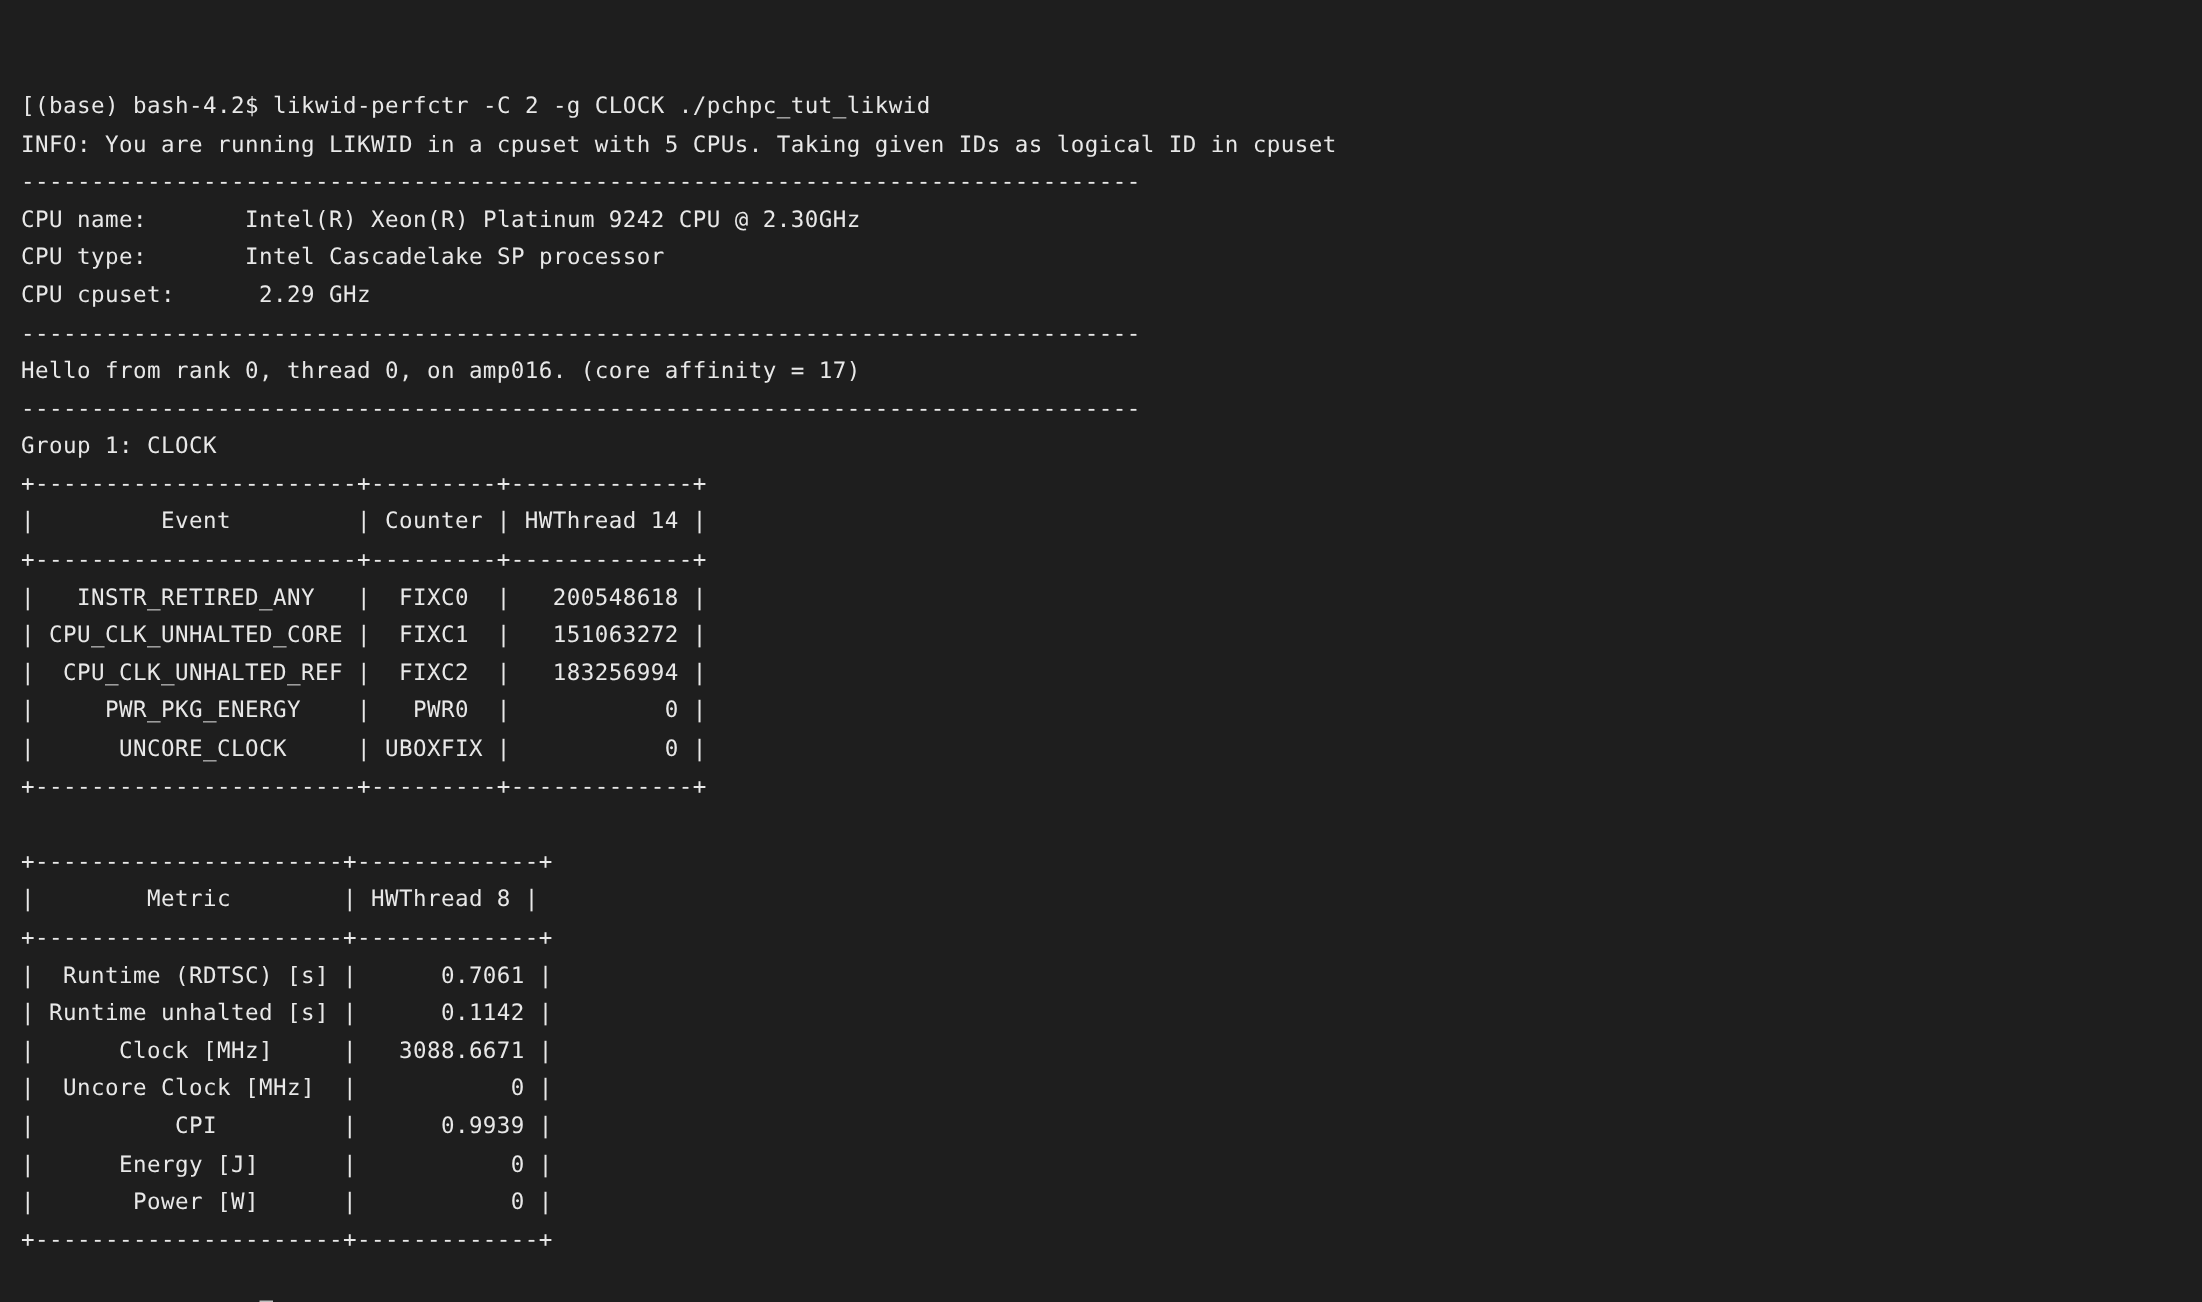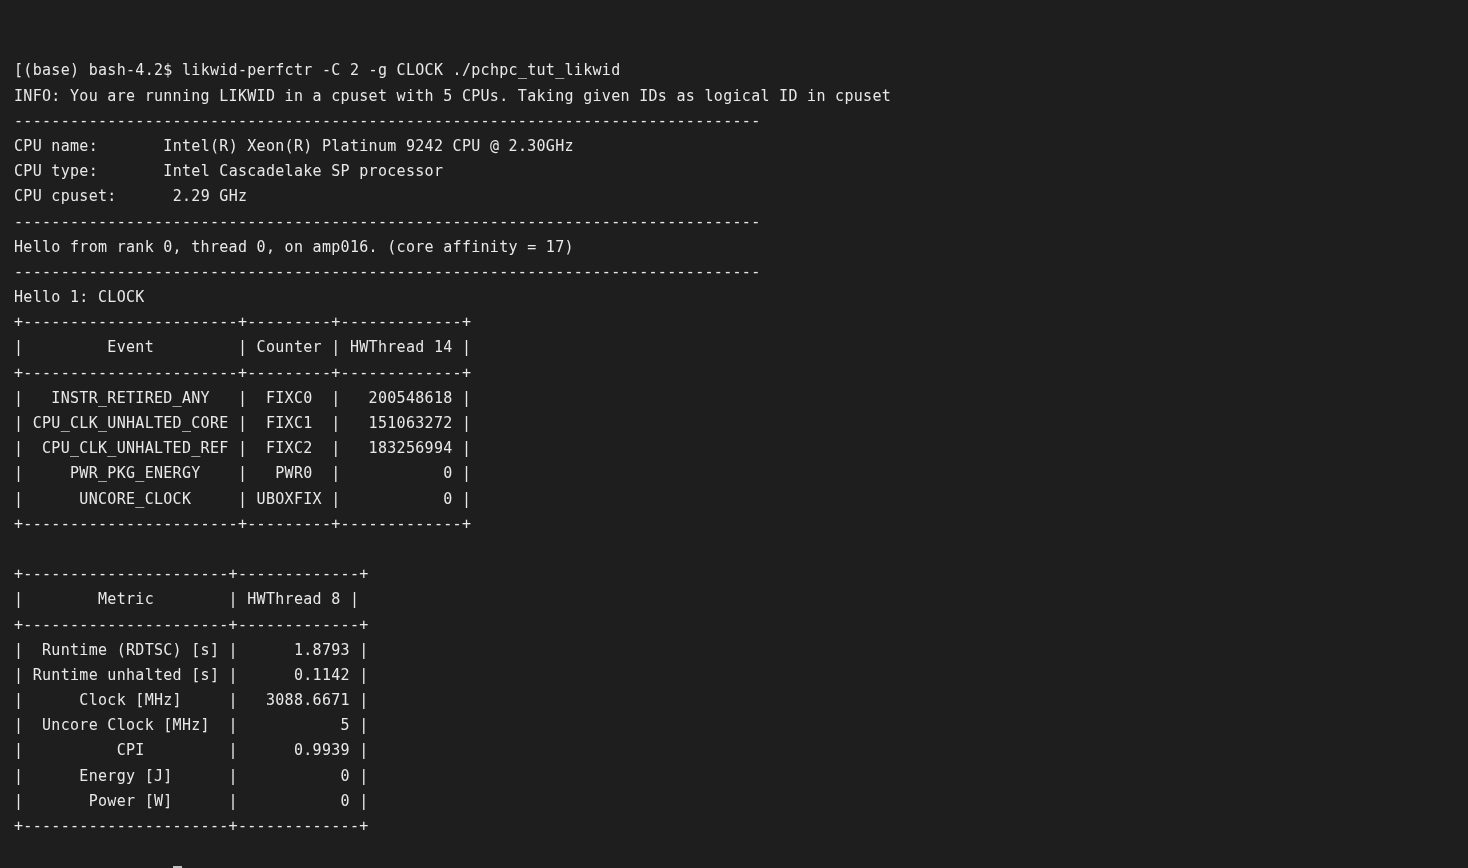--- a/index.html
+++ b/index.html
@@ -31,37 +31,37 @@
 
 <span><span>[(base) bash-4.2$ </span><span>likwid-perfctr -C 2 -g CLOCK ./pchpc_tut_likwid</span>
 <span>INFO: You are running LIKWID in a cpuset with 5 CPUs. Taking given IDs as logical ID in cpuset</span>
 <span>--------------------------------------------------------------------------------</span>
 <span>CPU name:</span>       <span>Intel(R) Xeon(R) Platinum 9242 CPU @ 2.30GHz</span>
 <span>CPU type:</span>       <span>Intel Cascadelake SP processor</span>
 <span>CPU cpuset:</span>      <span>2.29 GHz</span>
 <span>--------------------------------------------------------------------------------</span>
 <span>Hello from rank 0, thread 0, on amp016. (core affinity = 17)</span>
 <span>--------------------------------------------------------------------------------</span>
-<span>Hello 1: CLOCK</span>
+<span>Group 1: CLOCK</span>
 <span>+-----------------------+---------+-------------+</span>
 <span>|         Event         | Counter | HWThread 14 |</span>
 <span>+-----------------------+---------+-------------+</span>
 <span>|   INSTR_RETIRED_ANY   |  FIXC0  |   200548618 |</span>
 <span>| CPU_CLK_UNHALTED_CORE |  FIXC1  |   151063272 |</span>
 <span>|  CPU_CLK_UNHALTED_REF |  FIXC2  |   183256994 |</span>
 <span>|     PWR_PKG_ENERGY    |   PWR0  |           0 |</span>
 <span>|      UNCORE_CLOCK     | UBOXFIX |           0 |</span>
 <span>+-----------------------+---------+-------------+</span>
 
 <span>+----------------------+-------------+</span>
 <span>|        Metric        | HWThread 8 |</span>
 <span>+----------------------+-------------+</span>
-<span>|  Runtime (RDTSC) [s] |      1.8793 |</span>
+<span>|  Runtime (RDTSC) [s] |      0.7061 |</span>
 <span>| Runtime unhalted [s] |      0.1142 |</span>
 <span>|      Clock [MHz]     |   3088.6671 |</span>
-<span>|  Uncore Clock [MHz]  |           5 |</span>
+<span>|  Uncore Clock [MHz]  |           0 |</span>
 <span>|          CPI         |      0.9939 |</span>
 <span>|      Energy [J]      |           0 |</span>
 <span>|       Power [W]      |           0 |</span>
 <span>+----------------------+-------------+</span>
 
 <span>(base) bash-4.2$ </span><span class="cursor"></span></span>
 
 
 </body></html>

